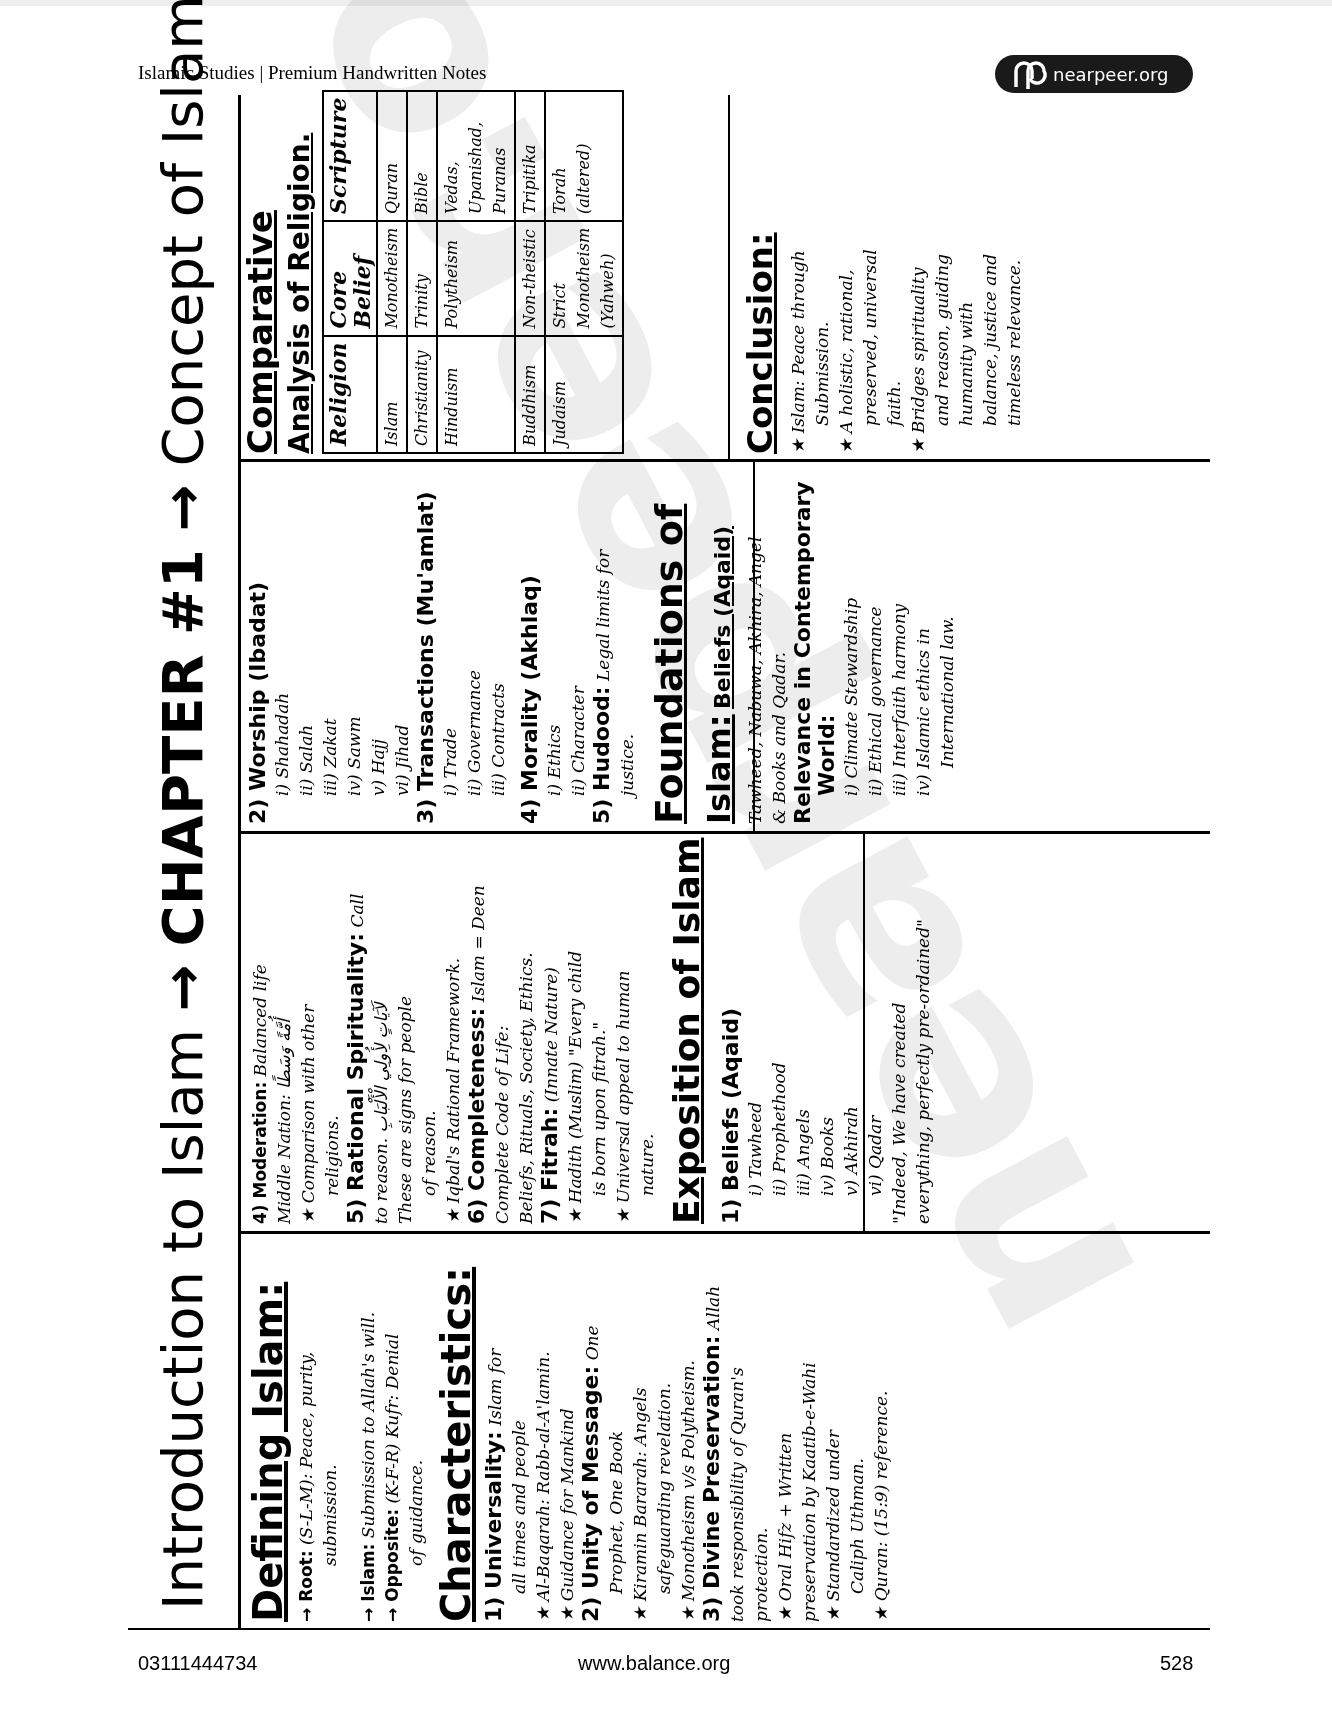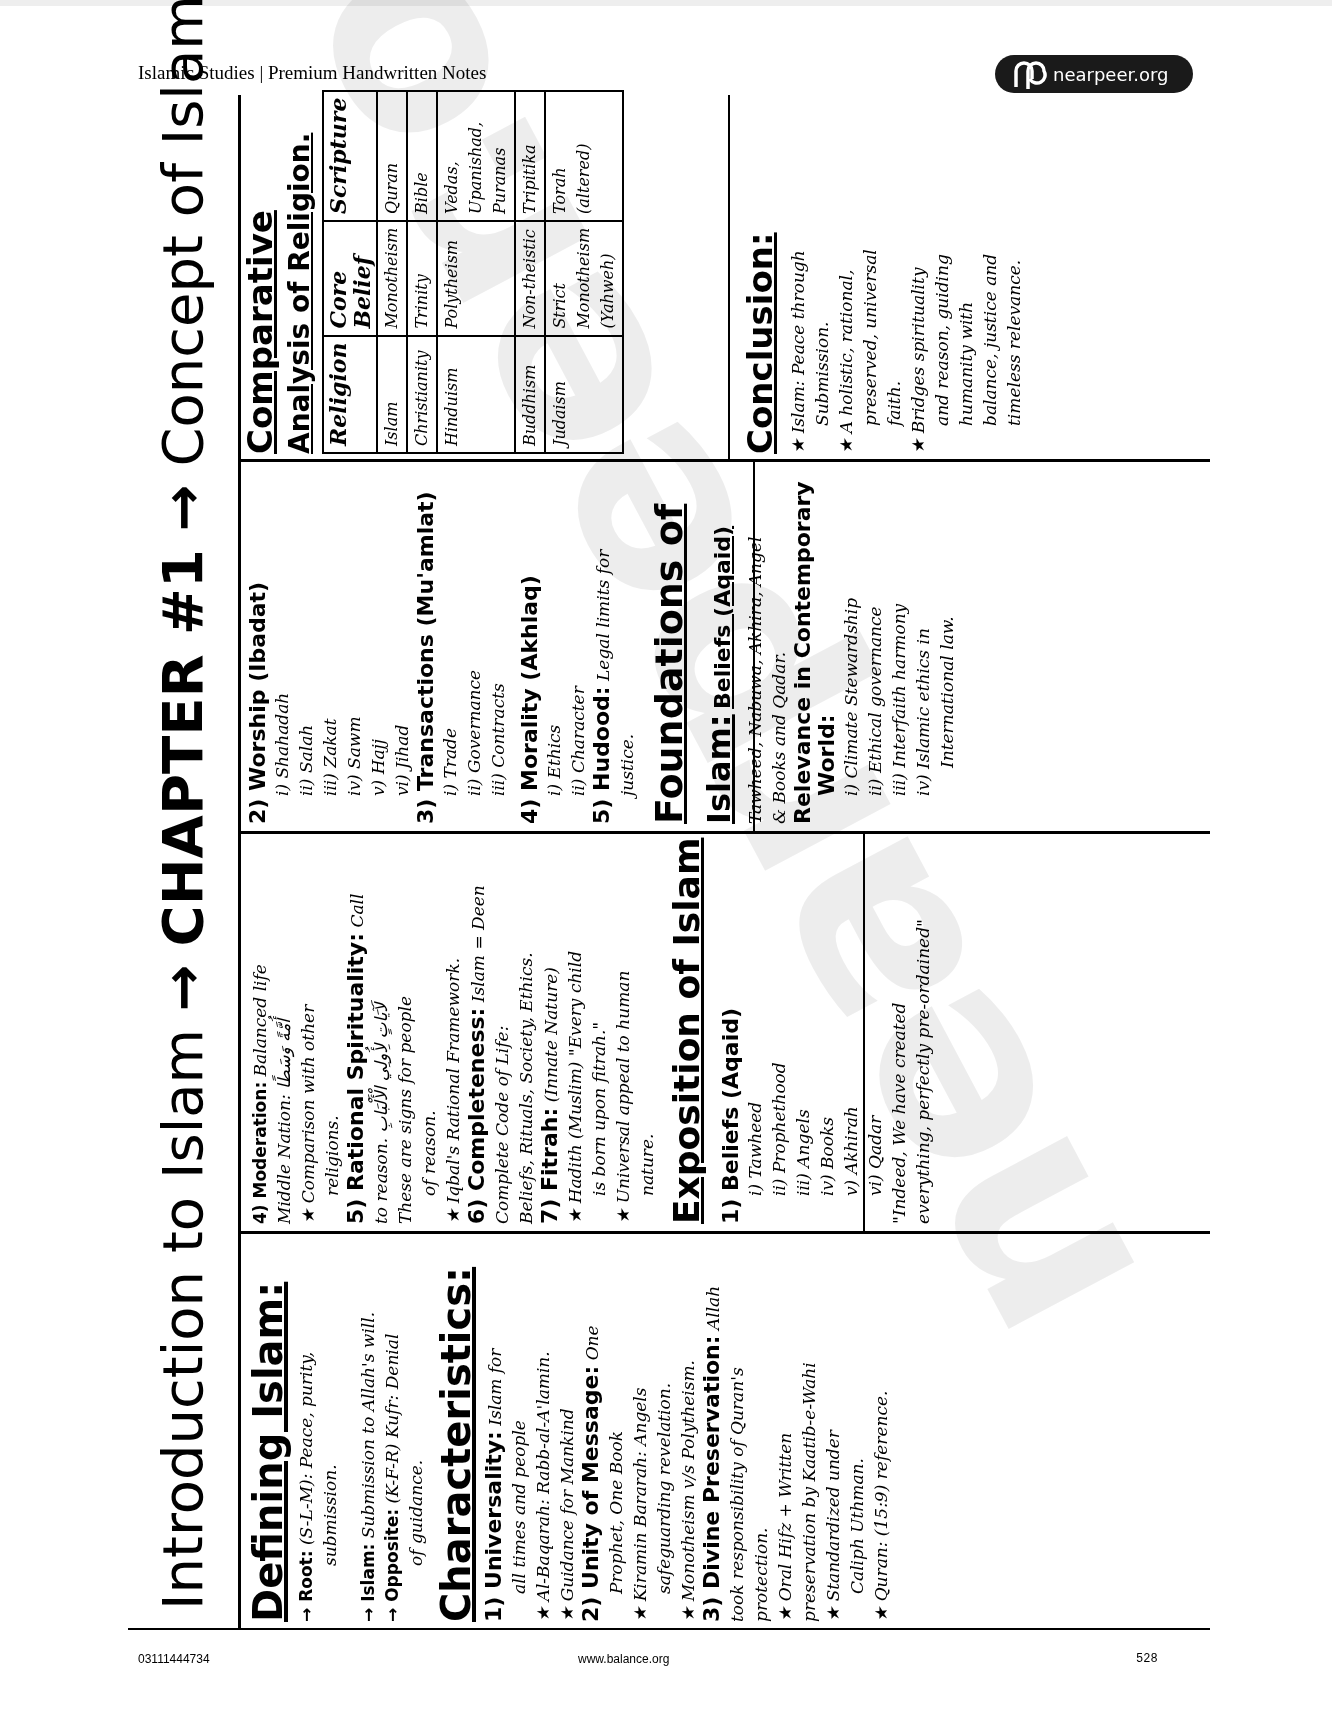--- a/index.html
+++ b/index.html
@@ -2,22 +2,22 @@
 <html><head>
 <meta charset="utf-8">
 <style>
   html, body { margin:0; padding:0; }
   body { width:1332px; height:1730px; background:#ffffff; position:relative; overflow:hidden; font-family:"Liberation Sans", sans-serif; color:#000; }
   .topbar { position:absolute; left:0; top:0; width:1332px; height:6px; background:#eeeeee; }
   .hdr-title { position:absolute; left:138px; top:62px; font-size:19px; font-family:Liberation Serif, serif; }
   .logo { position:absolute; left:995px; top:55px; width:198px; height:38px; background:#1a1a1a; border-radius:19px; color:#fff; display:flex; align-items:center; }
   .logo-mark { width:34px; height:30px; margin-left:18px; margin-right:6px; }
   .logo-text { font-size:18px; font-family:"DejaVu Sans", sans-serif; }
-  .footer { position:absolute; top:1652px; font-size:12px; }
-  .f-phone { left:138px; } .f-site { left:578px; } .f-page { left:1136px;font-family:Liberation Mono, monospace; }
+  .footer { position:absolute; top:1652px; font-size:20px; }
+  .f-phone { left:138px; } .f-site { left:578px; } .f-page { left:1160px; }
 
   .sheet { position:absolute; left:128px; top:1630px; width:1535px; height:1082px; transform:rotate(-90deg); transform-origin:0 0; font-family:"DejaVu Serif", serif; font-style:italic; }
   .line { position:absolute; background:#000; }
   .watermark { position:absolute; left:200px; top:360px; font-size:260px; font-family:"DejaVu Sans", sans-serif; font-weight:bold; color:rgba(0,0,0,0.07); transform:rotate(-28deg); letter-spacing:-6px; white-space:nowrap; font-style:normal; }
   .chapter-title { position:absolute; left:20px; top:22px; font-size:56px; white-space:nowrap; font-style:normal; font-family:"DejaVu Sans", sans-serif; }
   .chapter-title .sep { font-weight:bold; }
   .col { position:absolute; top:112px; font-size:17px; line-height:24px; }
   .col p { margin:0; white-space:nowrap; }
   .h1 { font-size:40px; line-height:48px; font-weight:bold; text-decoration:underline; font-style:normal; font-family:"DejaVu Sans", sans-serif; margin:4px 0 2px !important; }
   .h2 { font-size:22px; font-weight:bold; font-style:normal; font-family:"DejaVu Sans", sans-serif; }

